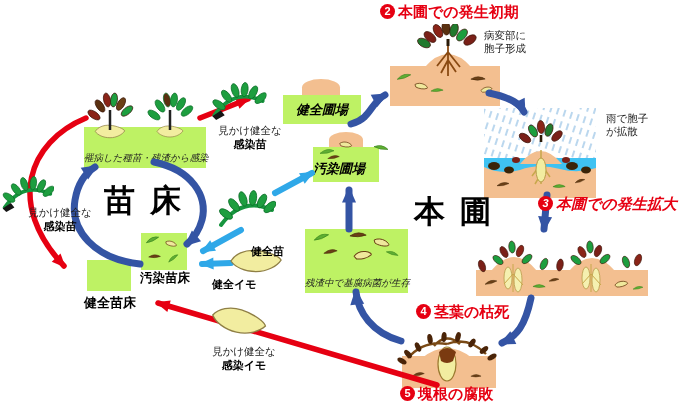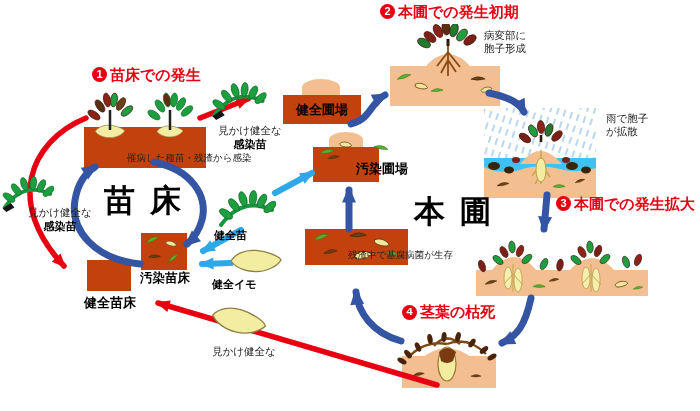--- a/index.html
+++ b/index.html
@@ -1,29 +1,29 @@
 <!DOCTYPE html>
 <html><head>
 <meta charset="utf-8">
 <style>
   html,body{margin:0;padding:0;background:#fff;}
   .stage{position:relative;width:700px;height:411px;background:#ffffff;overflow:hidden;
          font-family:"Liberation Sans","DejaVu Sans",sans-serif;}
-  .soil{position:absolute;background:#c2410c;z-index:1;}
+  .soil{position:absolute;background:#bef264;z-index:1;font-style:italic;}
   .bump{position:absolute;background:#f3bf90;border-radius:50% 50% 0 0;z-index:1;}
   .illus{position:absolute;z-index:2;}
   .arrows{position:absolute;left:0;top:0;z-index:3;pointer-events:none;}
   .sprite{position:absolute;z-index:4;}
   .lbl{position:absolute;z-index:5;}
   .steplbl{color:#e60012;font-weight:bold;font-size:15px;white-space:nowrap;}
   .num{display:inline-block;width:15px;height:15px;border-radius:50%;background:#e60012;color:#fff;
        font-size:11px;line-height:15px;text-align:center;font-weight:bold;margin-right:3px;vertical-align:2px;}
   .boxlabel{font-weight:bold;font-size:13px;color:#000;white-space:nowrap;text-align:center;}
   .inboxcap{position:absolute;left:0;right:0;bottom:3px;font-size:9.5px;color:#222;
-            text-align:left;white-space:nowrap;z-index:2;padding-left:43px;}
+            text-align:left;white-space:nowrap;z-index:2;}
   .ann{color:#222;font-size:10.5px;line-height:1.25;white-space:nowrap;}
   .annwrap{text-align:center;}
   .annbold{font-size:11px;font-weight:bold;color:#000;white-space:nowrap;}
   .bigtitle{font-size:31px;font-weight:bold;color:#000;letter-spacing:15px;white-space:nowrap;z-index:2;}
   .centerflex{display:flex;align-items:center;justify-content:center;}
 </style>
 </head>
 <body>
 
 <div class="stage">
@@ -73,21 +73,21 @@
   <div class="soil" style="left:313px;top:147px;width:66px;height:35px;">
     <svg width="90" height="20" style="position:absolute;left:0;top:-8px;">
       <use href="#sym-res-g" x="6" y="10" width="16" height="7"></use>
       <use href="#sym-res-y" x="26" y="2" width="14" height="7" transform="rotate(10 33 5)"></use>
       <use href="#sym-res-g" x="60" y="6" width="16" height="7" transform="rotate(22 68 9)"></use>
       <use href="#sym-res-b" x="14" y="16" width="13" height="6"></use>
     </svg>
     <div class="inboxcap" style="bottom:4px;font-size:13px;font-weight:bold;color:#000;">汚染圃場</div>
   </div>
 
-  <div class="soil" style="left:305px;top:229px;width:103px;height:36px;">
+  <div class="soil" style="left:305px;top:229px;width:103px;height:64px;">
     <svg width="103" height="32" style="position:absolute;left:0;top:2px;">
       <use href="#sym-res-g" x="8" y="3" width="17" height="8" transform="rotate(-10 16 7)"></use>
       <use href="#sym-res-b" x="44" y="1" width="18" height="8" transform="rotate(8 53 5)"></use>
       <use href="#sym-res-y" x="68" y="7" width="18" height="9" transform="rotate(18 77 11)"></use>
       <use href="#sym-res-b" x="18" y="18" width="15" height="7"></use>
       <use href="#sym-res-y" x="48" y="19" width="20" height="10" transform="rotate(-8 58 24)"></use>
       <use href="#sym-res-g" x="80" y="20" width="14" height="6" transform="rotate(28 87 23)"></use>
     </svg>
     <div class="inboxcap">残渣中で基腐病菌が生存</div>
   </div>
@@ -304,45 +304,46 @@
   <svg class="sprite" style="left:229px;top:246px;" width="54" height="30">
     <use href="#sym-tuber" width="54" height="30"></use>
   </svg>
   <svg class="sprite" style="left:210px;top:305px;transform:rotate(13deg);" width="58" height="32">
     <use href="#sym-tuber" width="58" height="32"></use>
   </svg>
 
   <div class="lbl bigtitle" style="left:414px;top:191px;">本圃</div>
   <div class="lbl bigtitle" style="left:104px;top:180px;">苗床</div>
 
-  <div class="lbl steplbl" style="left:92px;top:66px;">
-    <span class="num">1</span><span>苗床での発生</span>
-  </div>
   <div class="lbl steplbl" style="left:380px;top:3px;">
     <span class="num">2</span><span>本圃での発生初期</span>
   </div>
-  <div class="lbl steplbl" style="left:556px;top:195px;width:136px;text-align:center;">
+  <div class="lbl steplbl" style="left:538px;top:195px;width:136px;text-align:center;font-style:italic;">
     <div><span class="num">3</span><span>本圃での発生拡大</span></div>
   </div>
-  <div class="lbl steplbl" style="left:402px;top:303px;font-family:Liberation Mono, monospace;">
+  <div class="lbl steplbl" style="left:416px;top:303px;">
     <span class="num">4</span><span>茎葉の枯死</span>
+  </div>
+  <div class="lbl steplbl" style="left:400px;top:385px;">
+    <span class="num">5</span><span>塊根の腐敗</span>
   </div>
 
   <div class="lbl annwrap" style="left:18px;top:206px;width:84px;">
     <div class="ann">見かけ健全な</div>
     <div class="annbold">感染苗</div>
   </div>
   <div class="lbl annwrap" style="left:214px;top:124px;width:72px;">
     <div class="ann">見かけ健全な</div>
     <div class="annbold">感染苗</div>
   </div>
   <div class="lbl annwrap" style="left:202px;top:345px;width:84px;">
     <div class="ann">見かけ健全な</div>
-  </div>
-  <div class="lbl annbold" style="left:214px;top:228px;width:70px;text-align:left;">健全苗</div>
+    <div class="annbold">感染イモ</div>
+  </div>
+  <div class="lbl annbold" style="left:214px;top:244px;width:70px;text-align:right;">健全苗</div>
   <div class="lbl annbold" style="left:212px;top:277px;width:80px;text-align:left;">健全イモ</div>
   <div class="lbl" style="left:484px;top:29px;">
     <div class="ann">病変部に</div>
     <div class="ann">胞子形成</div>
   </div>
   <div class="lbl" style="left:606px;top:112px;">
     <div class="ann">雨で胞子</div>
     <div class="ann">が拡散</div>
   </div>
 

